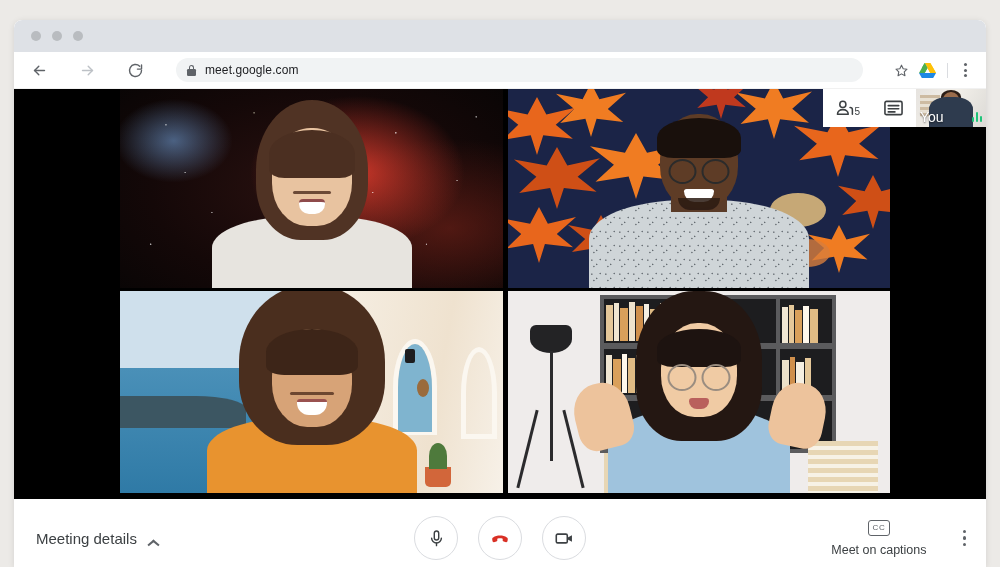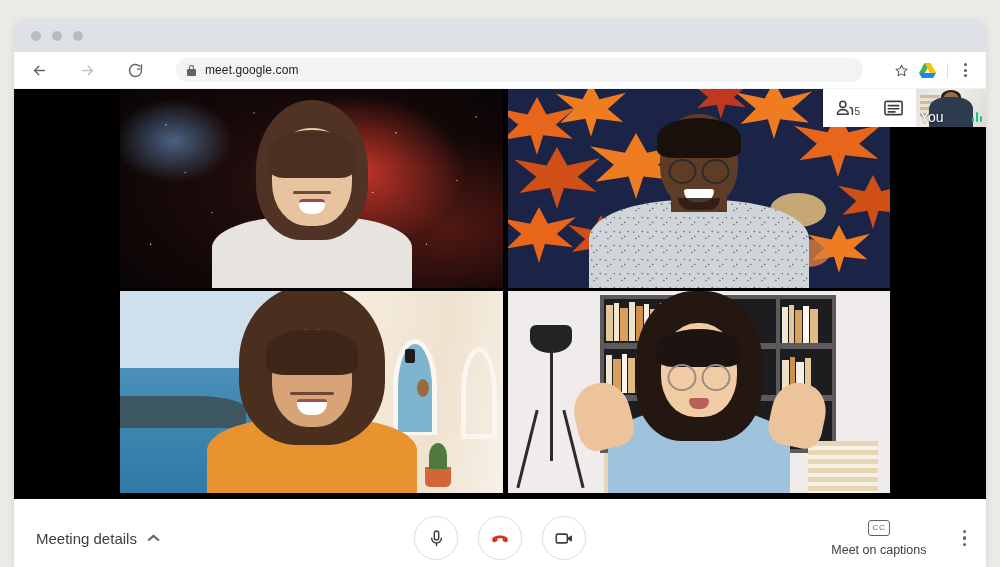--- a/index.html
+++ b/index.html
@@ -154,21 +154,21 @@
     background:#9a6c4c;border-radius:48%;}
   .sv-hair{position:absolute;left:50%;transform:translateX(-50%);bottom:24px;width:20px;height:13px;
     background:#2b1d16;border-radius:50% 50% 30% 30%;}
   .sv-label{position:absolute;left:4px;bottom:2px;font-size:14px;color:#fff;
     text-shadow:0 1px 2px rgba(0,0,0,.6);}
   .sv-mic{position:absolute;right:4px;bottom:5px;display:flex;align-items:flex-end;gap:1.5px;height:10px;}
   .sv-mic i{width:2.5px;background:#1fc47a;display:block;border-radius:1px;}
 
   
   .bottombar{position:relative;height:78px;background:#fff;display:flex;align-items:center;}
-  .bb-left{position:absolute;left:22px;display:flex;align-items:center;gap:10px;}
+  .bb-left{position:absolute;left:22px;display:flex;align-items:flex-end;gap:10px;}
   .bb-left .mdtext{font-size:15px;color:#3c4043;}
   .chev{width:13px;height:8px;position:relative;}
   .chev:before,.chev:after{content:"";position:absolute;top:3px;width:8px;height:1.6px;background:#5f6368;}
   .chev:before{left:0;transform:rotate(-40deg);}
   .chev:after{left:5px;transform:rotate(40deg);}
   .bb-center{position:absolute;left:50%;transform:translateX(-50%);display:flex;gap:20px;align-items:center;}
   .circ{width:44px;height:44px;border-radius:50%;border:1px solid #dadce0;background:#fff;
     display:flex;align-items:center;justify-content:center;box-sizing:border-box;}
   .bb-right{position:absolute;right:20px;display:flex;align-items:center;gap:36px;}
   .bb-item{display:flex;flex-direction:column;align-items:center;gap:7px;}

